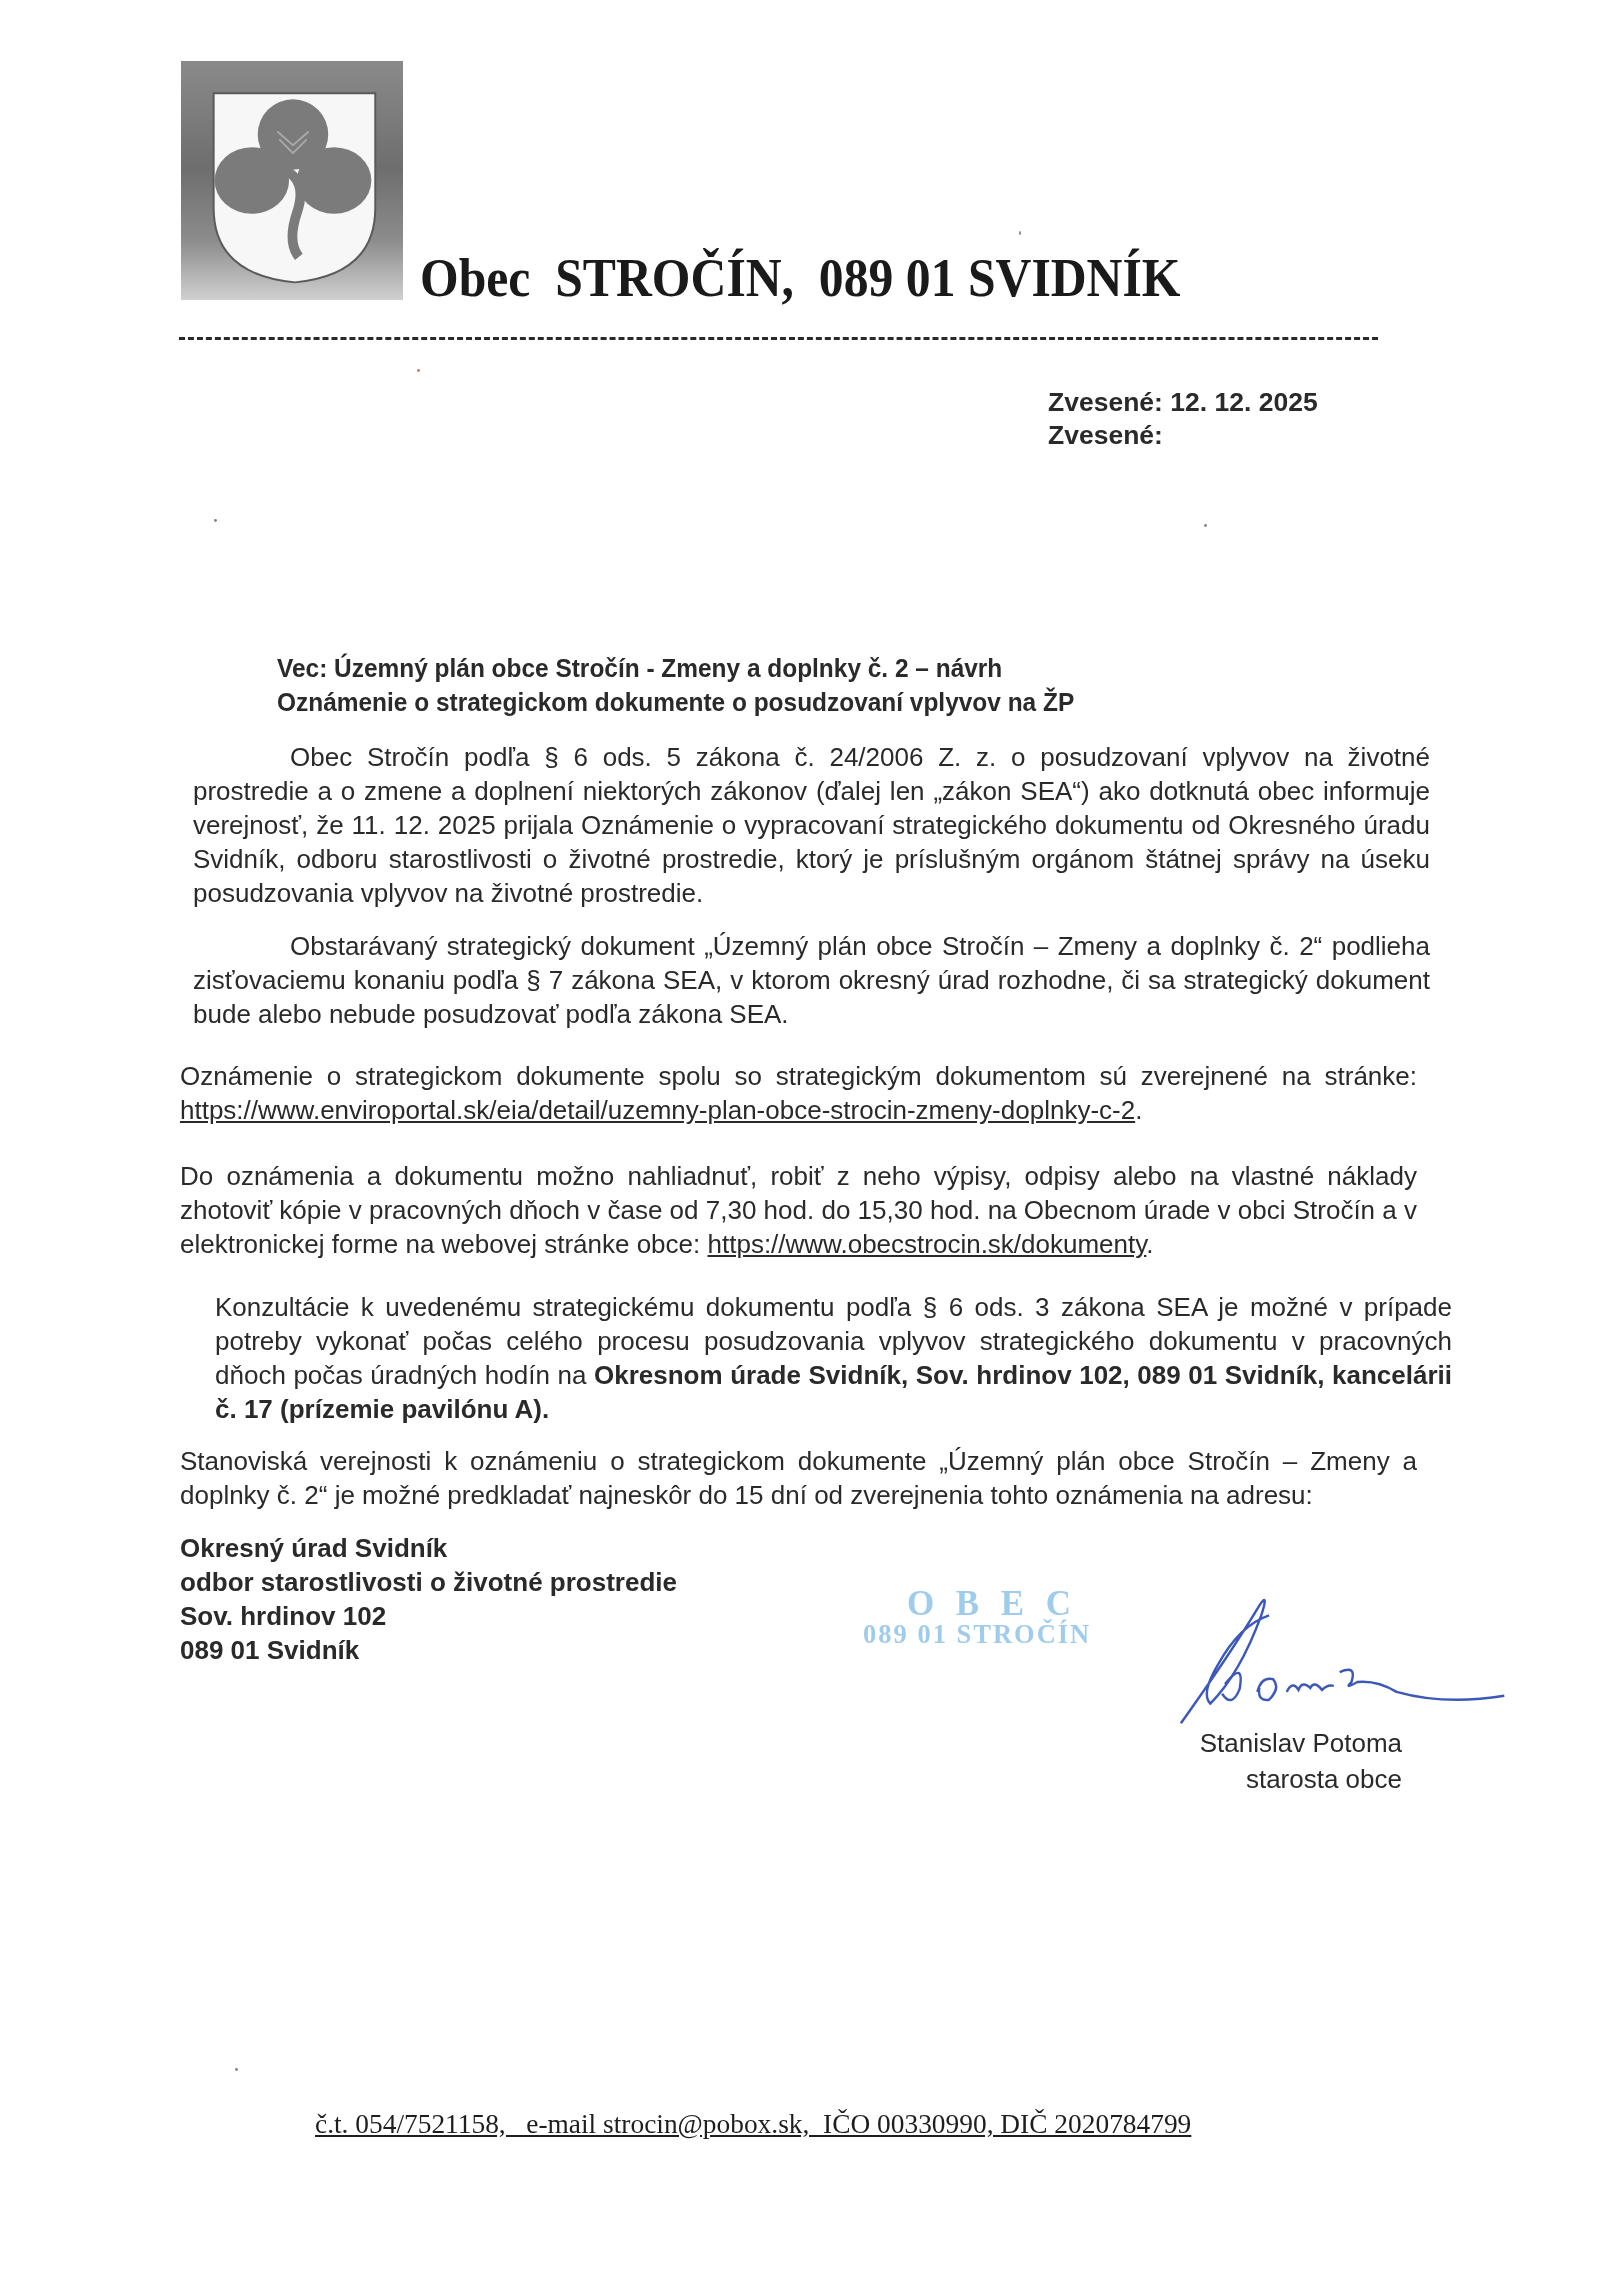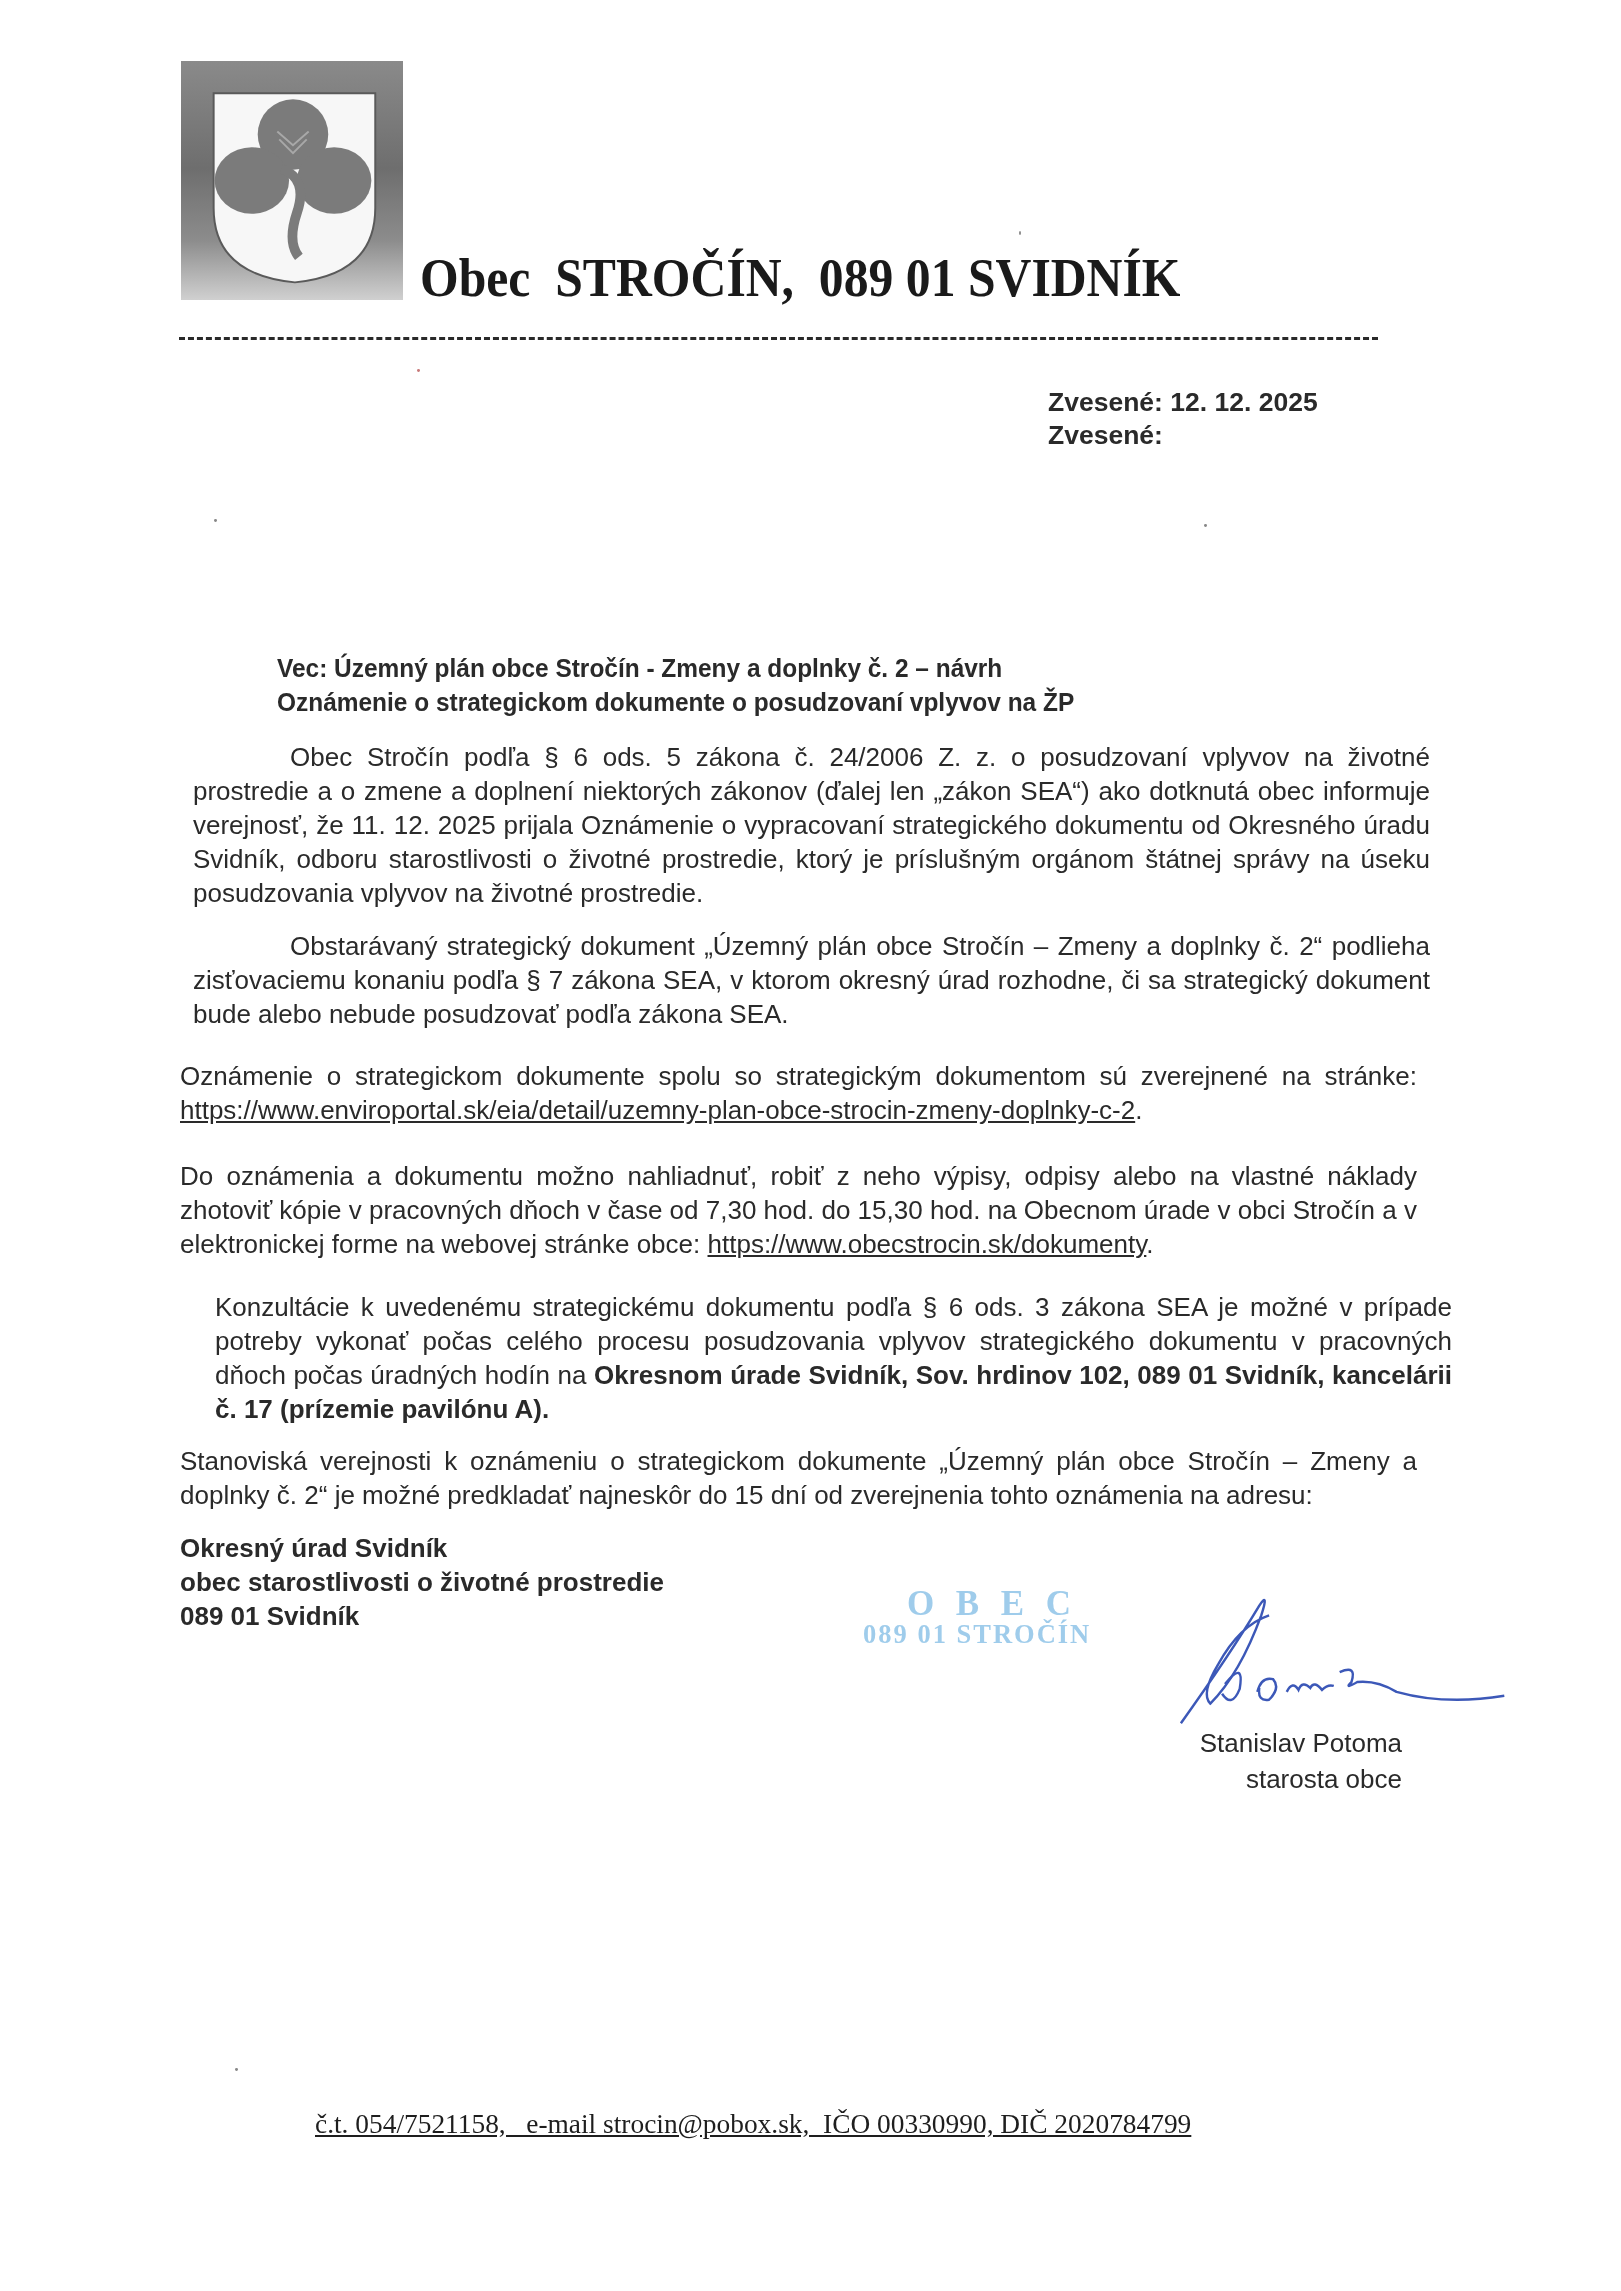--- a/index.html
+++ b/index.html
@@ -94,21 +94,22 @@
   <span class="link">https://www.obecstrocin.sk/dokumenty</span><span>.</span>
 </div>
 <div id="p5" class="para">
   <span>Konzultácie k uvedenému strategickému dokumentu podľa § 6 ods. 3 zákona SEA je možné v prípade potreby vykonať počas celého procesu posudzovania vplyvov strategického dokumentu v pracovných dňoch počas úradných hodín na</span>
   <b>Okresnom úrade Svidník, Sov. hrdinov 102, 089 01 Svidník, kancelárii č. 17 (prízemie pavilónu A).</b>
 </div>
 <div id="p6" class="para">Stanoviská verejnosti k oznámeniu o strategickom dokumente „Územný plán obce Stročín – Zmeny a doplnky č. 2“ je možné predkladať najneskôr do 15 dní od zverejnenia tohto oznámenia na adresu:</div>
 
 <div id="address" class="abs">
   <div>Okresný úrad Svidník</div>
-  <div>obec starostlivosti o životné prostredie</div>
+  <div>odbor starostlivosti o životné prostredie</div>
+  <div>Sov. hrdinov 102</div>
   <div>089 01 Svidník</div>
 </div>
 
 <div id="stamp" class="abs">
   <div class="l1">OBEC</div>
   <div class="l2">089 01  STROČÍN</div>
 </div>
 
 <div id="signature" class="abs">
   <svg width="353" height="147" viewBox="0 0 360 150">

